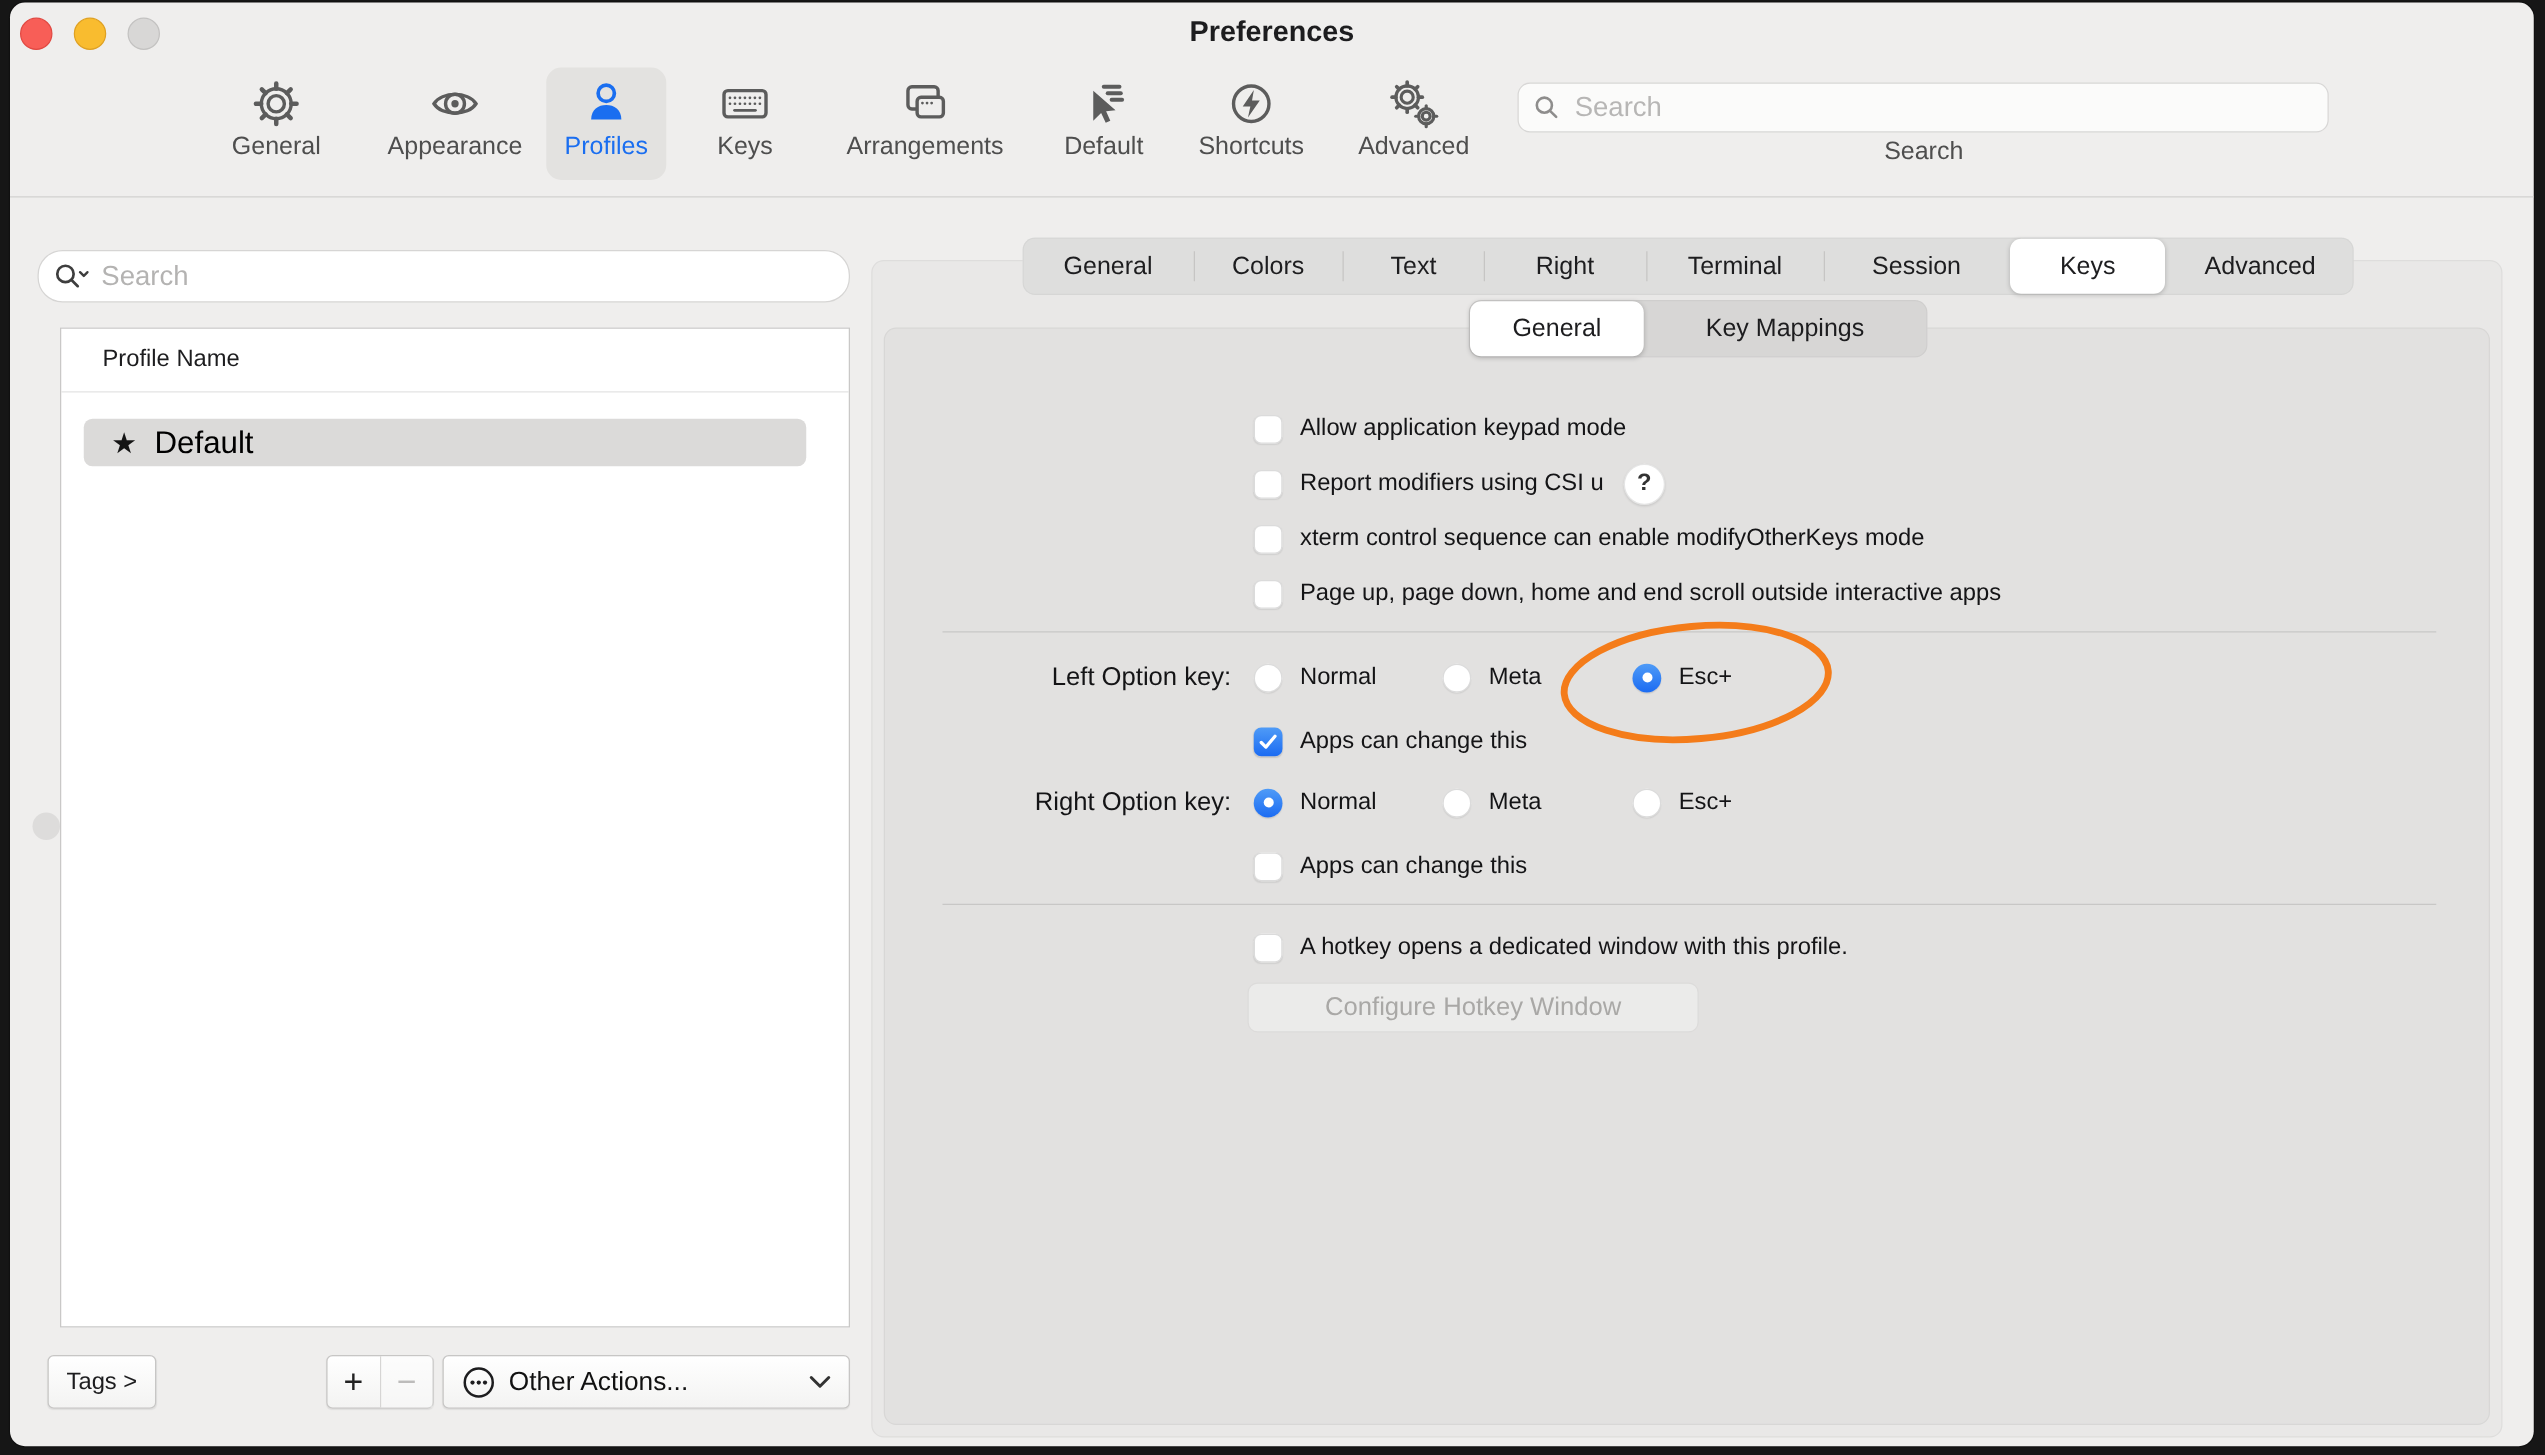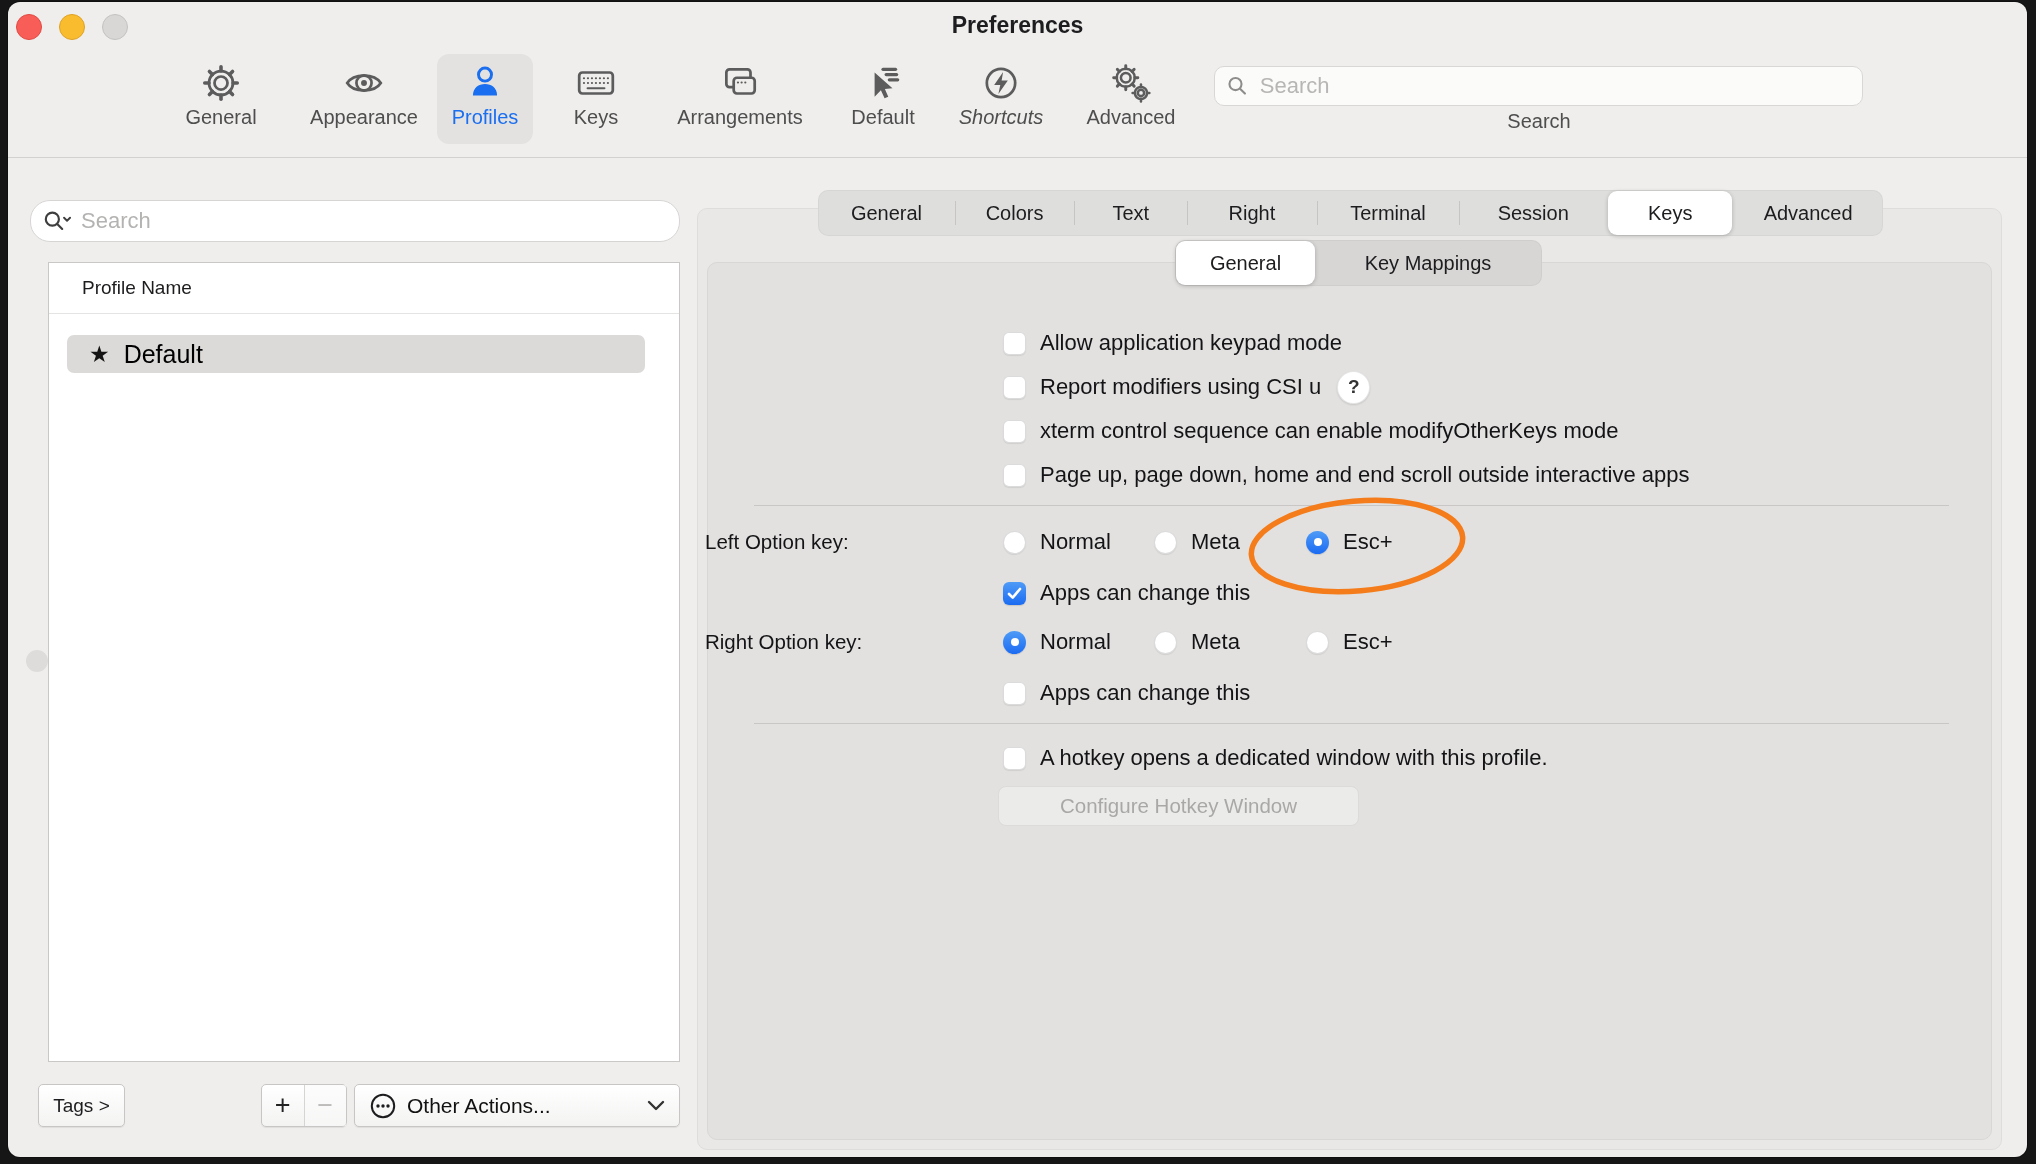--- a/index.html
+++ b/index.html
@@ -55,24 +55,24 @@
   .seg .sep{position:absolute;left:0;top:11px;width:1px;height:24px;background:#c6c5c4;}
   
   .crow{position:absolute;display:flex;align-items:center;}
   .cb{width:23px;height:23px;border-radius:6px;background:#fff;box-shadow:inset 0 0 0 1px rgba(0,0,0,.14),0 1px 1px rgba(0,0,0,.08);flex:0 0 auto;display:flex;align-items:center;justify-content:center;}
   .cb svg{display:none;}
   .cb.checked{background:linear-gradient(#4f9bf7,#1b6bf2);box-shadow:0 1px 1px rgba(0,0,0,.12);}
   .cb.checked svg{display:block;}
   .radio{width:23px;height:23px;border-radius:50%;background:#fff;box-shadow:inset 0 0 0 1px rgba(0,0,0,.14),0 1px 1px rgba(0,0,0,.08);flex:0 0 auto;position:relative;}
   .radio.on{background:linear-gradient(#4f9bf7,#1b6bf2);box-shadow:0 1px 1px rgba(0,0,0,.12);}
   .radio.on::after{content:"";position:absolute;left:7.5px;top:7.5px;width:8px;height:8px;border-radius:50%;background:#fff;}
-  .clabel{font-size:22px;color:#141416;margin-left:14px;white-space:nowrap;}
+  .clabel{font-size:19px;color:#141416;margin-left:14px;white-space:nowrap;}
   .help-btn{width:33px;height:33px;border-radius:50%;background:#fff;box-shadow:inset 0 0 0 1px rgba(0,0,0,.1),0 1px 2px rgba(0,0,0,.12);display:flex;align-items:center;justify-content:center;font-size:19px;font-weight:600;color:#333;margin-left:16px;}
   .panel-divider{position:absolute;left:746px;width:1195px;height:1px;background:#c8c7c6;}
-  .opt-label{position:absolute;width:280px;font-size:20.5px;color:#141416;}
+  .opt-label{position:absolute;width:280px;text-align:right;font-size:20.5px;color:#141416;}
   .dis-btn{position:absolute;left:990px;top:784px;width:361px;height:40px;background:#ebebea;border:1px solid #dcdbda;border-radius:8px;box-sizing:border-box;display:flex;align-items:center;justify-content:center;font-size:20.5px;color:#a9a8a6;}
   .annotation-svg{position:absolute;left:1224px;top:482px;width:250px;height:125px;pointer-events:none;}
 </style>
 </head>
 <body>
 
 <div class="stage">
 <div class="window">
 
   <div class="traffic">
@@ -145,21 +145,21 @@
       <path d="M12 10 L12 33 L18 27 L21.5 34.5 L25 33 L21.8 25.8 L29 25 Z"></path>
       <g stroke="#5c5c5c" stroke-width="3" stroke-linecap="round" fill="none">
         <line x1="20" y1="7" x2="32" y2="7"></line>
             <line x1="23" y1="12" x2="33" y2="12"></line>
             <line x1="26" y1="17" x2="34" y2="17"></line>
       </g>
     </svg>
     <div class="tlabel">Default</div>
   </div>
 
-  <div class="tb-item" style="left:938px;width:110px;font-style:italic;">
+  <div class="tb-item" style="left:938px;width:110px;">
     <svg class="ticon" viewBox="0 0 40 40" fill="none" stroke="#5c5c5c" stroke-width="2.6">
       <circle cx="20" cy="20" r="13.5"></circle>
       <path d="M22 9.5 L13.5 22 L19.3 22 L17.5 30.5 L26.5 17.5 L20.6 17.5 Z" fill="#5c5c5c" stroke="none"></path>
     </svg>
     <div class="tlabel">Shortcuts</div>
   </div>
 
   <div class="tb-item" style="left:1068px;width:110px;">
     <svg class="ticon" viewBox="0 0 40 40" fill="none" stroke="#5c5c5c" stroke-width="2.4">
       <circle cx="15" cy="15" r="4.6"></circle>

